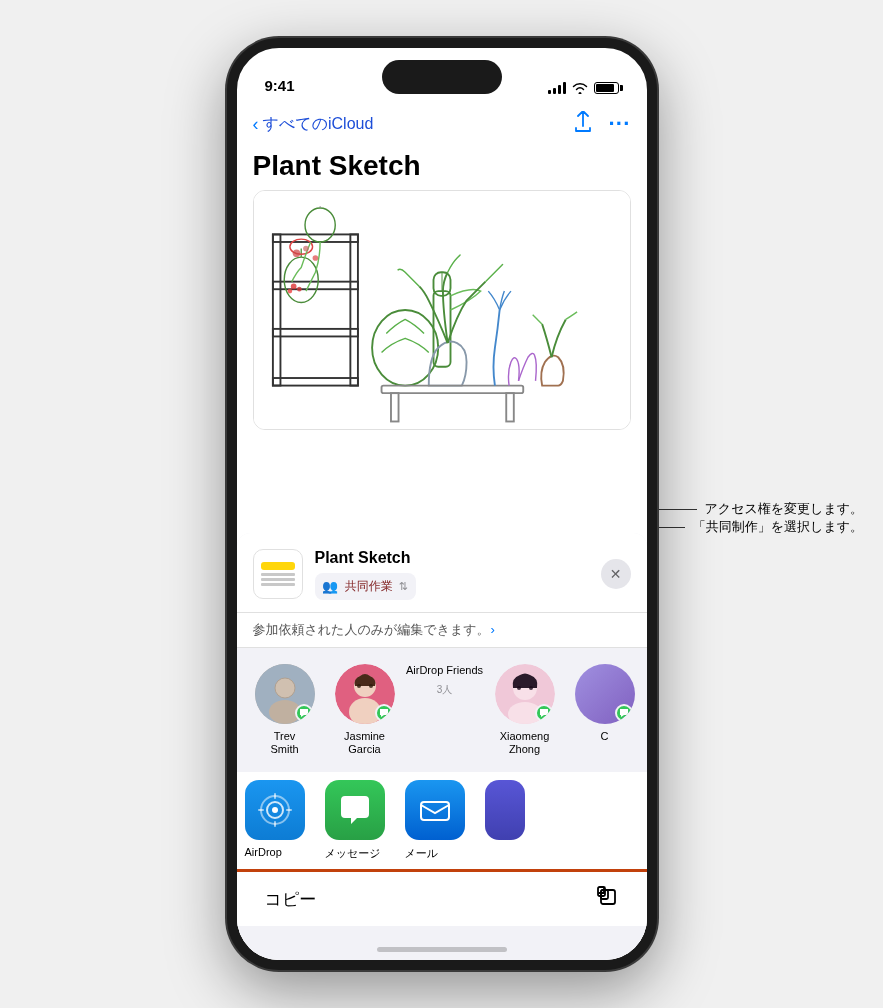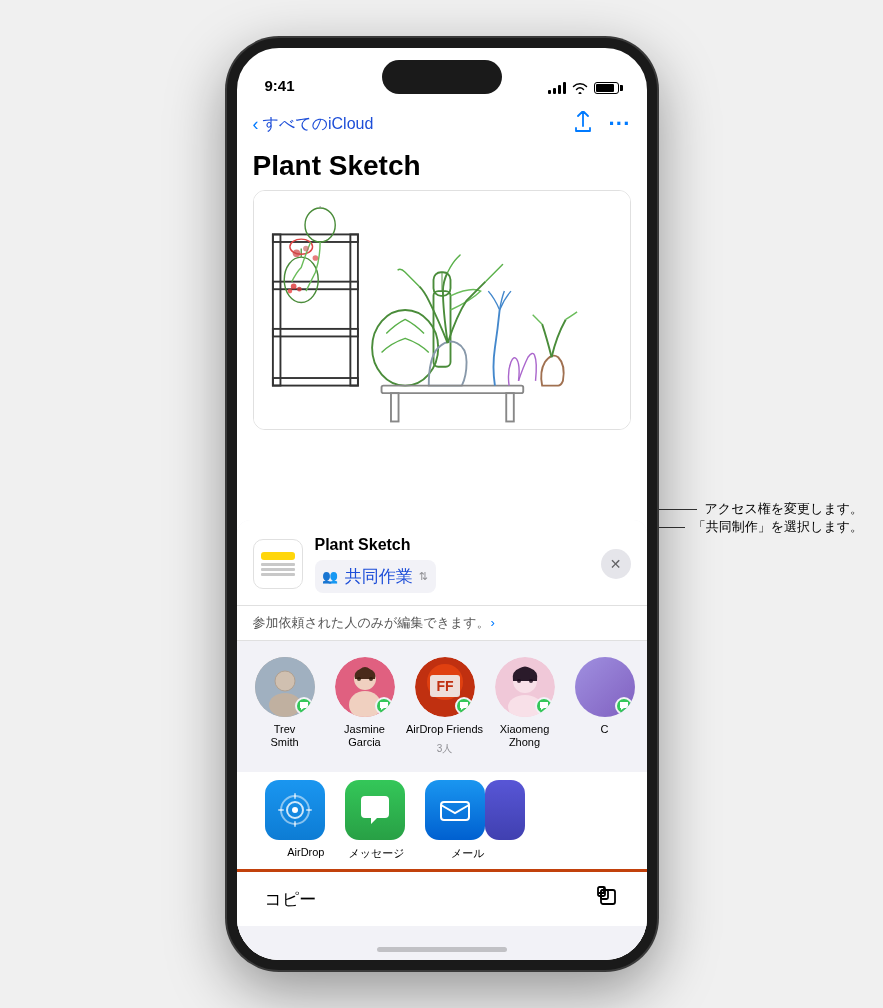--- a/index.html
+++ b/index.html
@@ -218,22 +218,22 @@
       display: flex;
       align-items: center;
       gap: 6px;
       margin-top: 6px;
       background: #f2f2f7;
       border-radius: 8px;
       padding: 5px 8px;
       width: fit-content;
     }
     .collab-text {
-      font-size: 17px;
-      color: #1d4ed8;
+      font-size: 12px;
+      color: #7f1d1d;
     }
     .close-btn {
       width: 30px;
       height: 30px;
       background: #e5e5ea;
       border-radius: 50%;
       display: flex;
       align-items: center;
       justify-content: center;
       cursor: pointer;
@@ -312,21 +312,21 @@
     .apps-row {
       display: flex;
       gap: 0;
       padding: 8px 8px;
       background: #fff;
       margin: 8px 0 0;
     }
     .app-item {
       display: flex;
       flex-direction: column;
-      align-items: flex-end;
+      align-items: flex-start;
       min-width: 80px;
       gap: 6px;
     }
     .app-icon {
       width: 60px;
       height: 60px;
       border-radius: 14px;
       display: flex;
       align-items: center;
       justify-content: center;
@@ -573,33 +573,20 @@
               <div class="message-badge">
                 <svg width="10" height="10" viewBox="0 0 10 10">
                   <path d="M1 1h8v6H5L2 9V7H1V1z" fill="white"></path>
                 </svg>
               </div>
             </div>
             <span class="contact-name">Jasmine<br>Garcia</span>
           </div>
 
           <div class="contact-item">
-            <div class="contact-avatar">
-              <svg width="60" height="60" viewBox="0 0 60 60">
-                <circle cx="30" cy="30" r="30" fill="#c03010"></circle>
-                <circle cx="30" cy="25" r="18" fill="#e04010"></circle>
-                <rect x="15" y="18" width="30" height="22" rx="3" fill="#f0f0f0" opacity="0.9"></rect>
-                <text x="30" y="34" text-anchor="middle" font-size="14" font-weight="bold" fill="#c03010">FF</text>
-              </svg>
-              <div class="message-badge">
-                <svg width="10" height="10" viewBox="0 0 10 10">
-                  <path d="M1 1h8v6H5L2 9V7H1V1z" fill="white"></path>
-                </svg>
-              </div>
-            </div>
             <span class="contact-name">AirDrop Friends</span>
             <span class="contact-sub">3人</span>
           </div>
 
           <div class="contact-item">
             <div class="contact-avatar">
               <svg width="60" height="60" viewBox="0 0 60 60">
                 <circle cx="30" cy="30" r="30" fill="#f0c8d8"></circle>
                 <circle cx="30" cy="24" r="12" fill="#f8e0e8"></circle>
                 <path d="M18 24 Q16 14 25 11 Q30 8 35 11 Q44 14 42 24" fill="#2a1a2a"></path>

